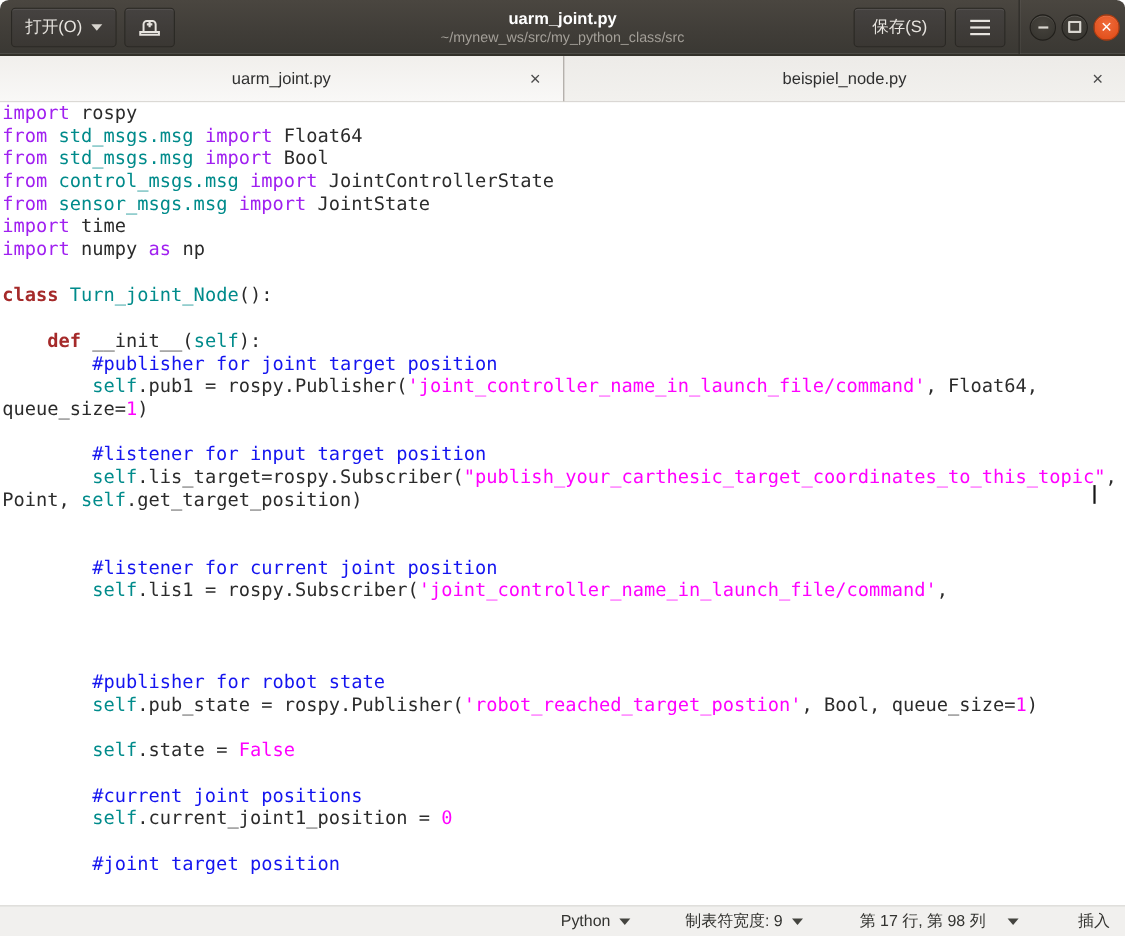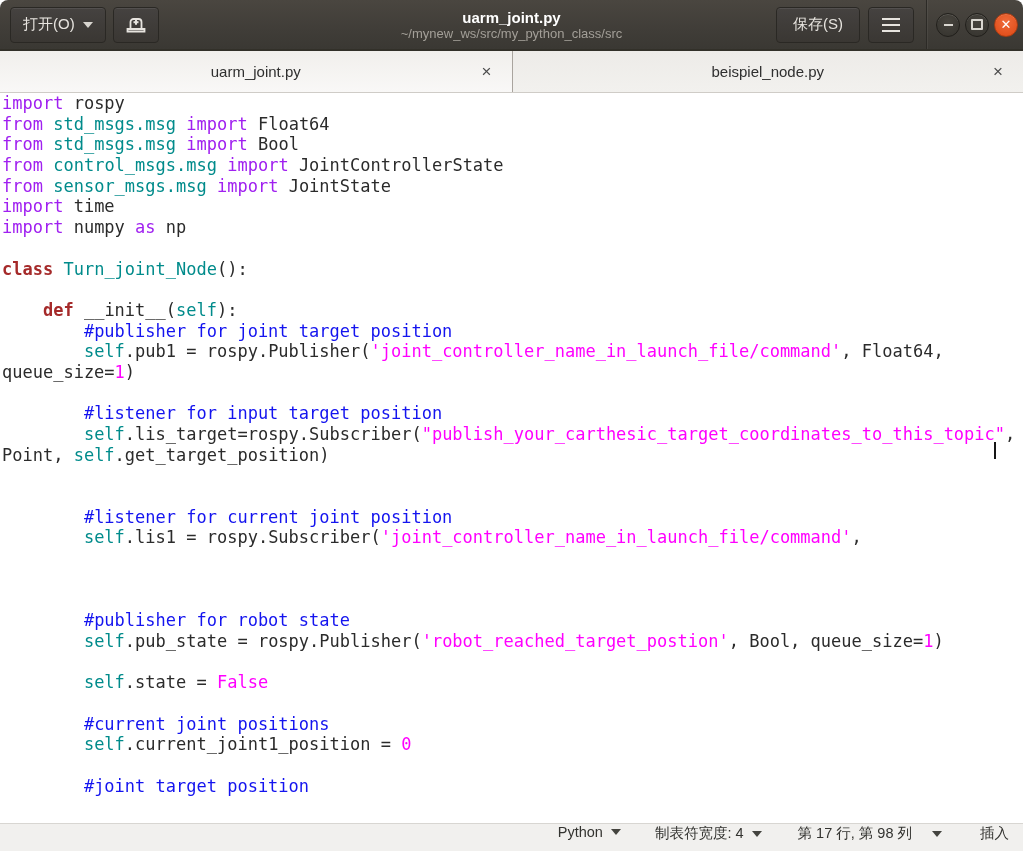--- a/index.html
+++ b/index.html
@@ -64,22 +64,22 @@
   .tok-ty{color:var(--ty);}
   .tok-co{color:var(--co);}
   .tok-sr{color:var(--sr);}
   .tok-nu{color:var(--nu);}
   .tok-pl{color:var(--pl);}
   .cursor{display:inline-block;width:0;position:relative;}
   .cursor::after{content:"";position:absolute;left:-1px;top:2px;width:2px;height:17px;background:#161616;}
 
   
   .statusbar{position:absolute;left:0;right:0;bottom:0;height:27px;background:#f1f0ee;
-             border-top:1px solid #d8d6d2;display:flex;align-items:flex-start;justify-content:flex-end;
-             font-size:14.5px;color:#333330;}
+             border-top:1px solid #d8d6d2;display:flex;align-items:center;justify-content:flex-end;
+             font-size:14.5px;color:#333330;gap:16px;}
   .status-item{display:flex;align-items:center;gap:8px;}
   .scaret{width:0;height:0;border-left:5px solid transparent;border-right:5px solid transparent;
           border-top:6px solid #44443f;display:inline-block;}
   .sp-lang{margin-right:34px;}
   .sp-tab{margin-right:36px;}
   .sp-pos{margin-right:38px;}
   .sp-pos .scaret{margin-left:12px;}
   .sp-ins{margin-right:14px;}
 </style>
 </head>
@@ -177,21 +177,21 @@
       <div class="code-line"></div>
       <div class="code-line"><span class="tok-pl">        </span><span class="tok-co">#joint target position</span></div>
     </div>
 
   <div class="statusbar">
     <div class="status-item sp-lang">
       <span>Python</span>
       <span class="scaret"></span>
     </div>
     <div class="status-item sp-tab">
-      <span>制表符宽度: 4</span>
+      <span>制表符宽度: 9</span>
       <span class="scaret"></span>
     </div>
     <div class="status-item sp-pos">
       <span>第 17 行, 第 98 列</span>
       <span class="scaret"></span>
     </div>
     <div class="status-item sp-ins">
       <span>插入</span>
     </div>
   </div>

